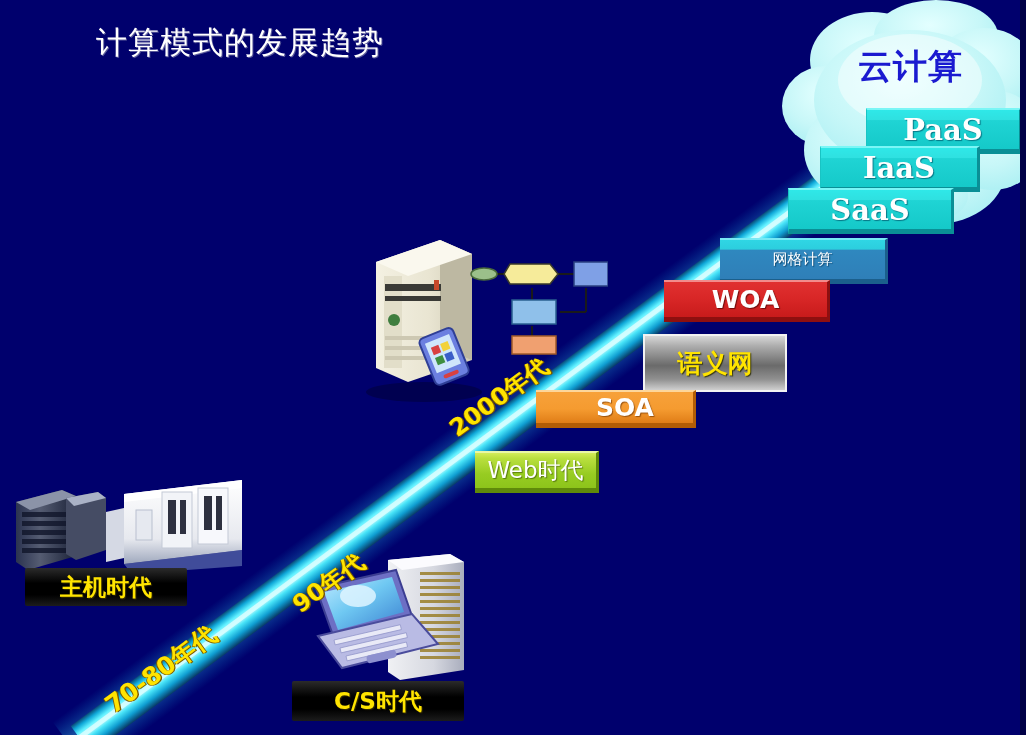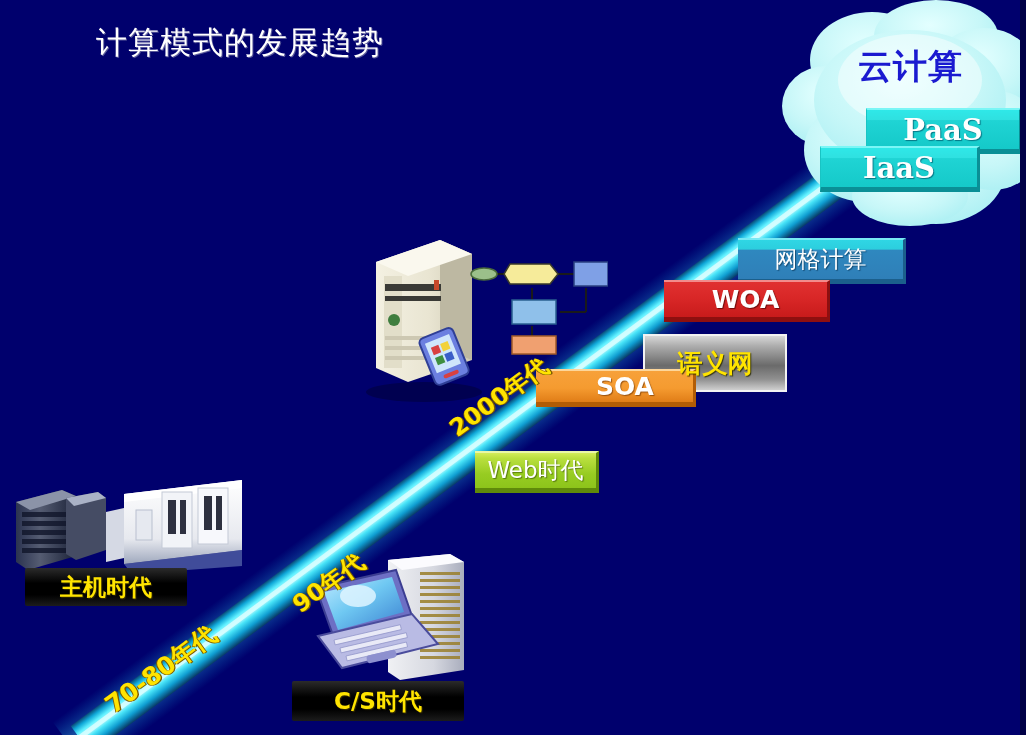--- a/index.html
+++ b/index.html
@@ -67,21 +67,21 @@
     font-family:"DejaVu Serif","Liberation Serif",serif;
     font-weight:bold;
     text-shadow:1px 1px 1px rgba(0,90,110,.75);
   }
   #paas{left:866px;top:108px;width:156px;height:46px;font-size:29px;}
   #iaas{left:820px;top:146px;width:160px;height:46px;font-size:29px;}
   #saas{left:788px;top:188px;width:166px;height:46px;font-size:29px;}
 
   
   #grid{
-    left:738px;top:238px;width:168px;height:46px;font-size:23px;
+    left:720px;top:238px;width:168px;height:46px;font-size:15px;
     background:linear-gradient(to bottom,#2fd6e4 0%,#2ccede 24%,#2f88bf 25%,#2f7fb8 100%);
     border-top:2px solid #78e9f4;
     border-right:3px solid #1b5f8c;
     border-bottom:5px solid #1b5f8c;
     color:#ffffff;
     font-family:"DejaVu Serif","Liberation Serif",serif;
     text-shadow:1px 1px 1px rgba(0,40,70,.6);
   }
 
   
@@ -102,21 +102,21 @@
     left:643px;top:334px;width:144px;height:58px;font-size:25px;
     background:linear-gradient(to bottom,#d8d8d8 0%,#aeaeae 18%,#6a6a6a 55%,#909090 80%,#cfcfcf 100%);
     border:2px solid #f2f2f2;
     color:#ffe400;font-weight:bold;
     font-family:Liberation Sans, sans-serif;
     text-shadow:1px 1px 1px rgba(40,40,0,.85);
   }
 
   
   #soa{
-    left:536px;top:369px;width:160px;height:38px;font-size:25px;
+    left:536px;top:390px;width:160px;height:38px;font-size:25px;
     background:linear-gradient(to bottom,#f7a13a 0%,#f59b30 55%,#e07d17 100%);
     border-top:2px solid #fdd69a;
     border-right:3px solid #b25c05;
     border-bottom:5px solid #b25c05;
     color:#ffffff;font-weight:bold;
     font-family:"DejaVu Sans","Liberation Sans",sans-serif;
     text-shadow:1px 1px 1px rgba(110,50,0,.65);
     padding-left:21px;
   }
 
@@ -219,20 +219,23 @@
   </svg>
 
   <div id="cloudtext">云计算</div>
 
   <div id="paas" class="box3d cyanbox">
     <span class="cap">PaaS</span>
   </div>
   <div id="iaas" class="box3d cyanbox">
     <span class="cap">IaaS</span>
   </div>
+  <div id="saas" class="box3d cyanbox">
+    <span class="cap">SaaS</span>
+  </div>
 
   <div id="grid" class="box3d">
     <span class="cap">网格计算</span>
   </div>
 
   <div id="woa" class="box3d">
     <span class="cap">WOA</span>
   </div>
 
   <div id="semweb" class="box3d">

